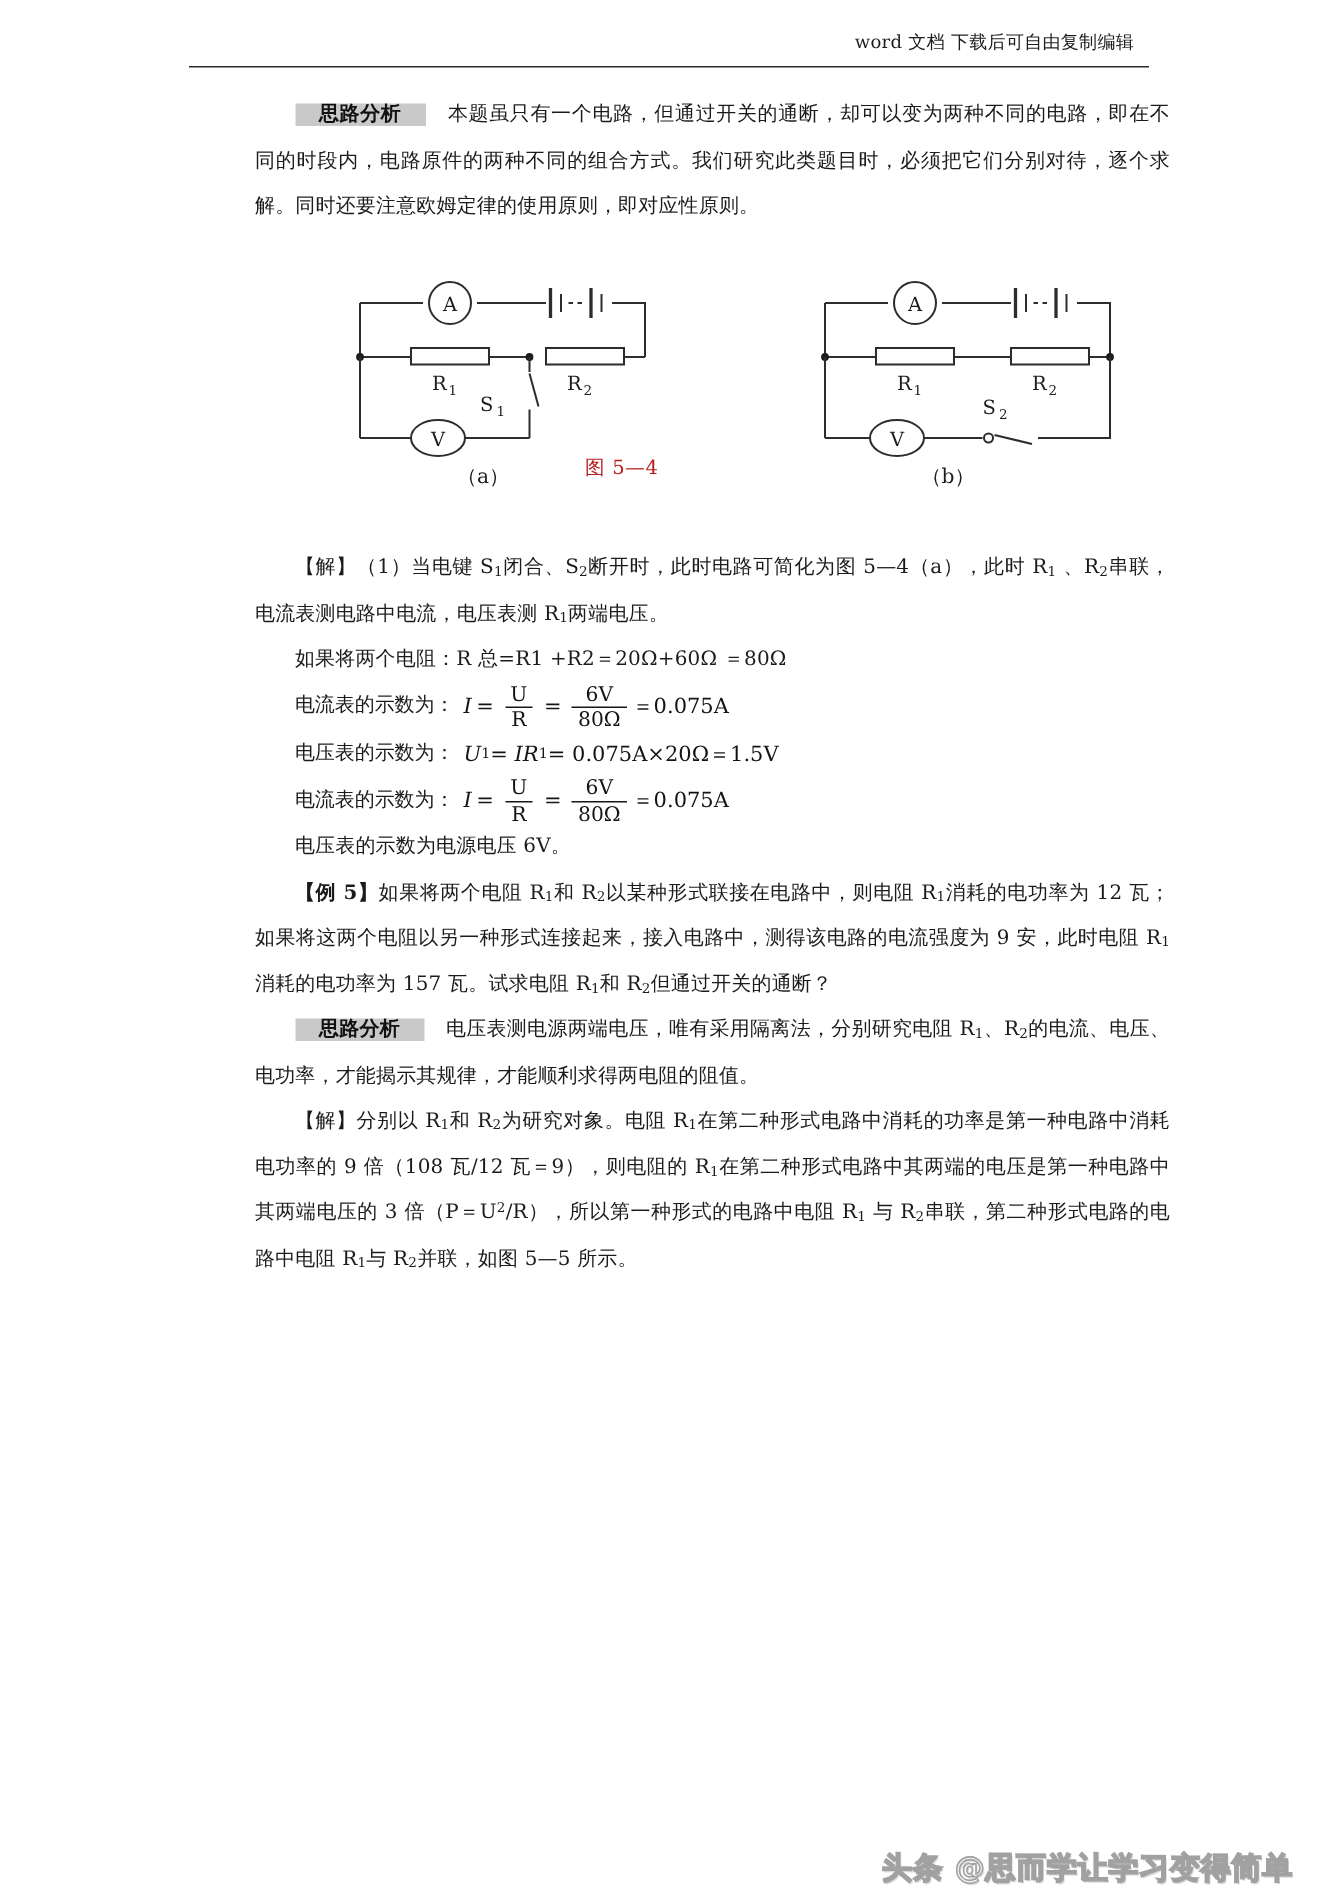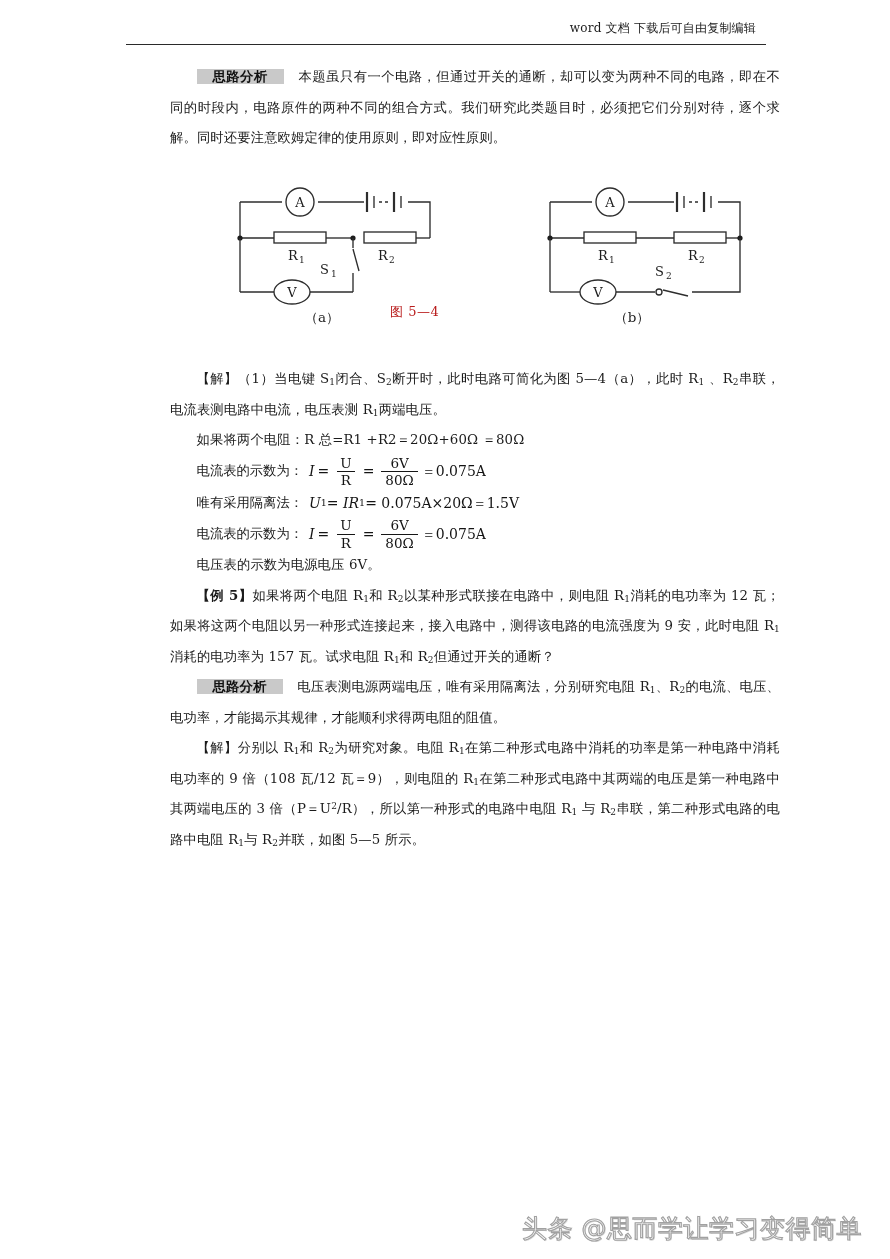--- a/index.html
+++ b/index.html
@@ -158,24 +158,24 @@
     font-family: "DejaVu Serif", "Liberation Serif", serif;
     font-size: 13.5px;
     fill: #1c1c1c;
     text-anchor: middle;
   }
 
   
   .watermark {
     position: absolute;
     right: 28px;
-    bottom: 14px;
+    bottom: 0;
     font-family: "DejaVu Sans", "Liberation Sans", sans-serif;
-    font-size: 25px;
-    font-weight: normal;
+    font-size: 20px;
+    font-weight: bold;
     color: #ffffff;
     -webkit-text-stroke: 1.1px #9a9a9a;
     text-shadow:
       1px 1px 0 #d8d8d8,
       -0.5px -0.5px 0 #bcbcbc;
     letter-spacing: 0.5px;
     white-space: nowrap;
     opacity: 0.92;
   }
 </style>
@@ -302,21 +302,21 @@
         <span class="op">=</span>
         <span class="frac">
           <span class="num">6V</span>
           <span class="den">80Ω</span>
         </span>
         <span>＝0.075A</span>
       </span>
     </div>
 
     <div class="formula-row">
-      <span class="lead">唯有采用隔离法：</span>
+      <span class="lead">电压表的示数为：</span>
       <span class="math">
         <span class="it">U</span>
           <sub>1</sub>
           <span class="it"> = IR</span>
           <sub>1</sub>
           <span> = 0.075A×20Ω＝1.5V</span>
       </span>
     </div>
 
 

